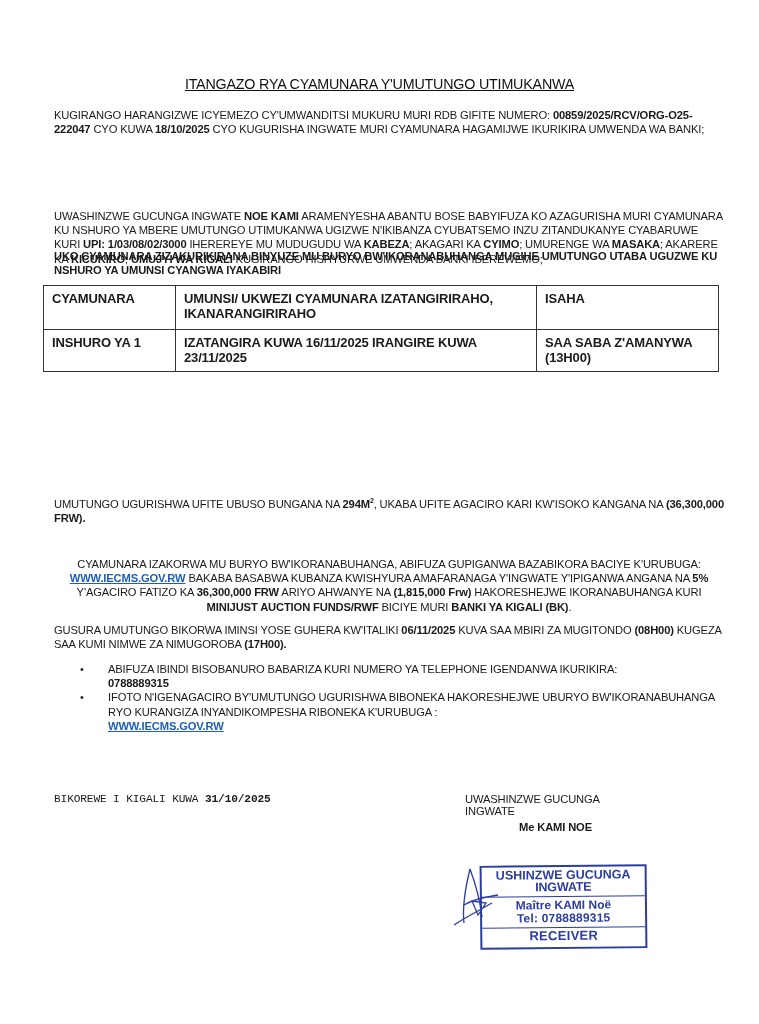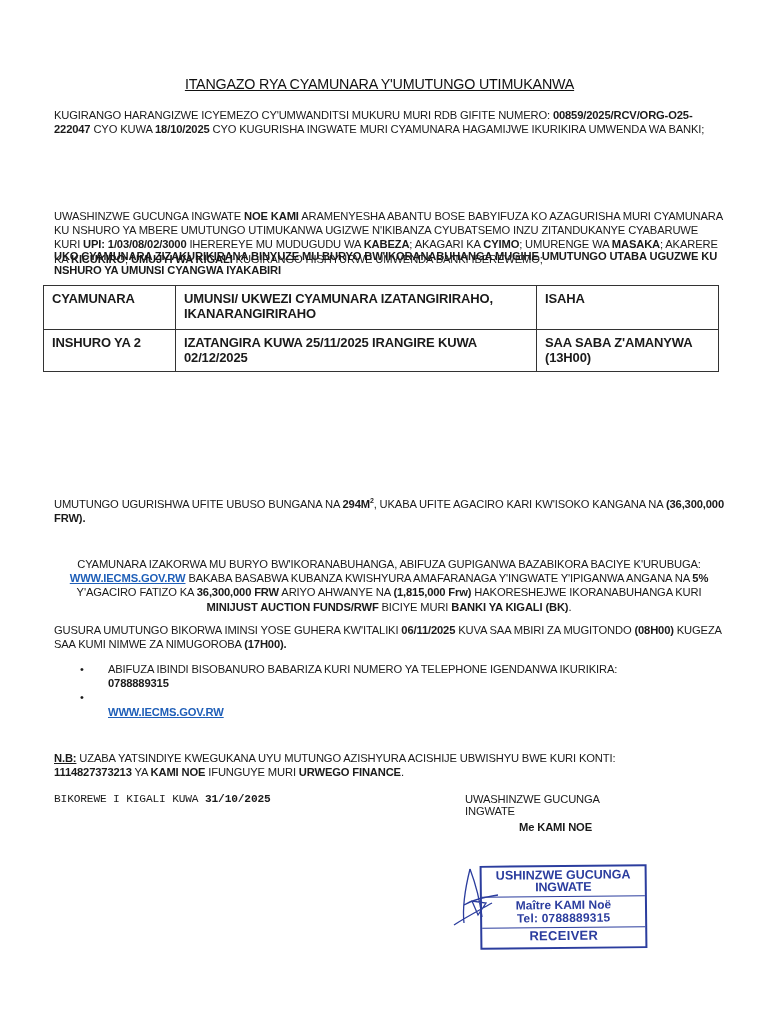--- a/index.html
+++ b/index.html
@@ -86,22 +86,22 @@
   <div class="para p3">UKO CYAMUNARA ZIZAKURIKIRANA BINYUZE MU BURYO BW'IKORANABUHANGA MUGIHE UMUTUNGO UTABA UGUZWE KU NSHURO YA UMUNSI CYANGWA IYAKABIRI</div>
 
   <table class="sched">
     <tbody>
         <tr class="hdr">
       <td class="c1">CYAMUNARA</td>
       <td class="c2">UMUNSI/ UKWEZI CYAMUNARA IZATANGIRIRAHO, IKANARANGIRIRAHO</td>
       <td class="c3">ISAHA</td>
     </tr>
     <tr class="r">
-      <td class="c1">INSHURO YA 2</td>
-      <td class="c2">IZATANGIRA KUWA 25/11/2025 IRANGIRE KUWA 02/12/2025</td>
+      <td class="c1">INSHURO YA 1</td>
+      <td class="c2">IZATANGIRA KUWA 16/11/2025 IRANGIRE KUWA 23/11/2025</td>
       <td class="c3">SAA SABA Z'AMANYWA (13H00)</td>
     </tr>
   </tbody>
     </table>
 
   <div class="para p4">
     <span>UMUTUNGO UGURISHWA UFITE UBUSO BUNGANA NA </span><b><span>294M</span><sup style="font-size:7px;">2</sup></b><span>, UKABA UFITE AGACIRO KARI KW'ISOKO KANGANA NA </span><b>(36,300,000 FRW).</b>
   </div>
 
   <div class="para p5">
@@ -113,28 +113,25 @@
   </div>
 
   <div class="bullets">
     <ul>
       <li>
         <span class="dot">•</span>
         <span>ABIFUZA IBINDI BISOBANURO BABARIZA KURI NUMERO YA TELEPHONE IGENDANWA IKURIKIRA: </span><br><b>0788889315</b>
       </li>
       <li>
         <span class="dot">•</span>
-        <br><a class="link">WWW.IECMS.GOV.RW</a>
+        <span>IFOTO N'IGENAGACIRO BY'UMUTUNGO UGURISHWA BIBONEKA HAKORESHEJWE UBURYO BW'IKORANABUHANGA RYO KURANGIZA INYANDIKOMPESHA RIBONEKA K'URUBUGA : </span><br><a class="link">WWW.IECMS.GOV.RW</a>
       </li>
     </ul>
   </div>
 
-  <div class="para nb">
-    <span class="nblabel">N.B:</span><span> UZABA YATSINDIYE KWEGUKANA UYU MUTUNGO AZISHYURA ACISHIJE UBWISHYU BWE KURI KONTI: </span><br><b>1114827373213</b><span>  YA </span><b>KAMI NOE</b><span> IFUNGUYE MURI </span><b>URWEGO FINANCE</b><span>.</span>
-  </div>
 
   <div class="done">
     <span>BIKOREWE I KIGALI KUWA </span><b>31/10/2025</b>
   </div>
   <div class="role">UWASHINZWE GUCUNGA INGWATE</div>
   <div class="sig">Me KAMI NOE</div>
 
   <svg class="signature" viewBox="0 0 50 72">
     <path d="M18 4 C 14 20, 10 40, 12 58 M18 4 C 24 20, 28 36, 30 52 M12 40 C 22 34, 34 32, 46 30 M2 60 C 14 52, 26 46, 40 38 M20 36 l6 14 l8 -12 z" fill="none" stroke="#2b3d9e" stroke-width="1.3"></path>
   </svg>

